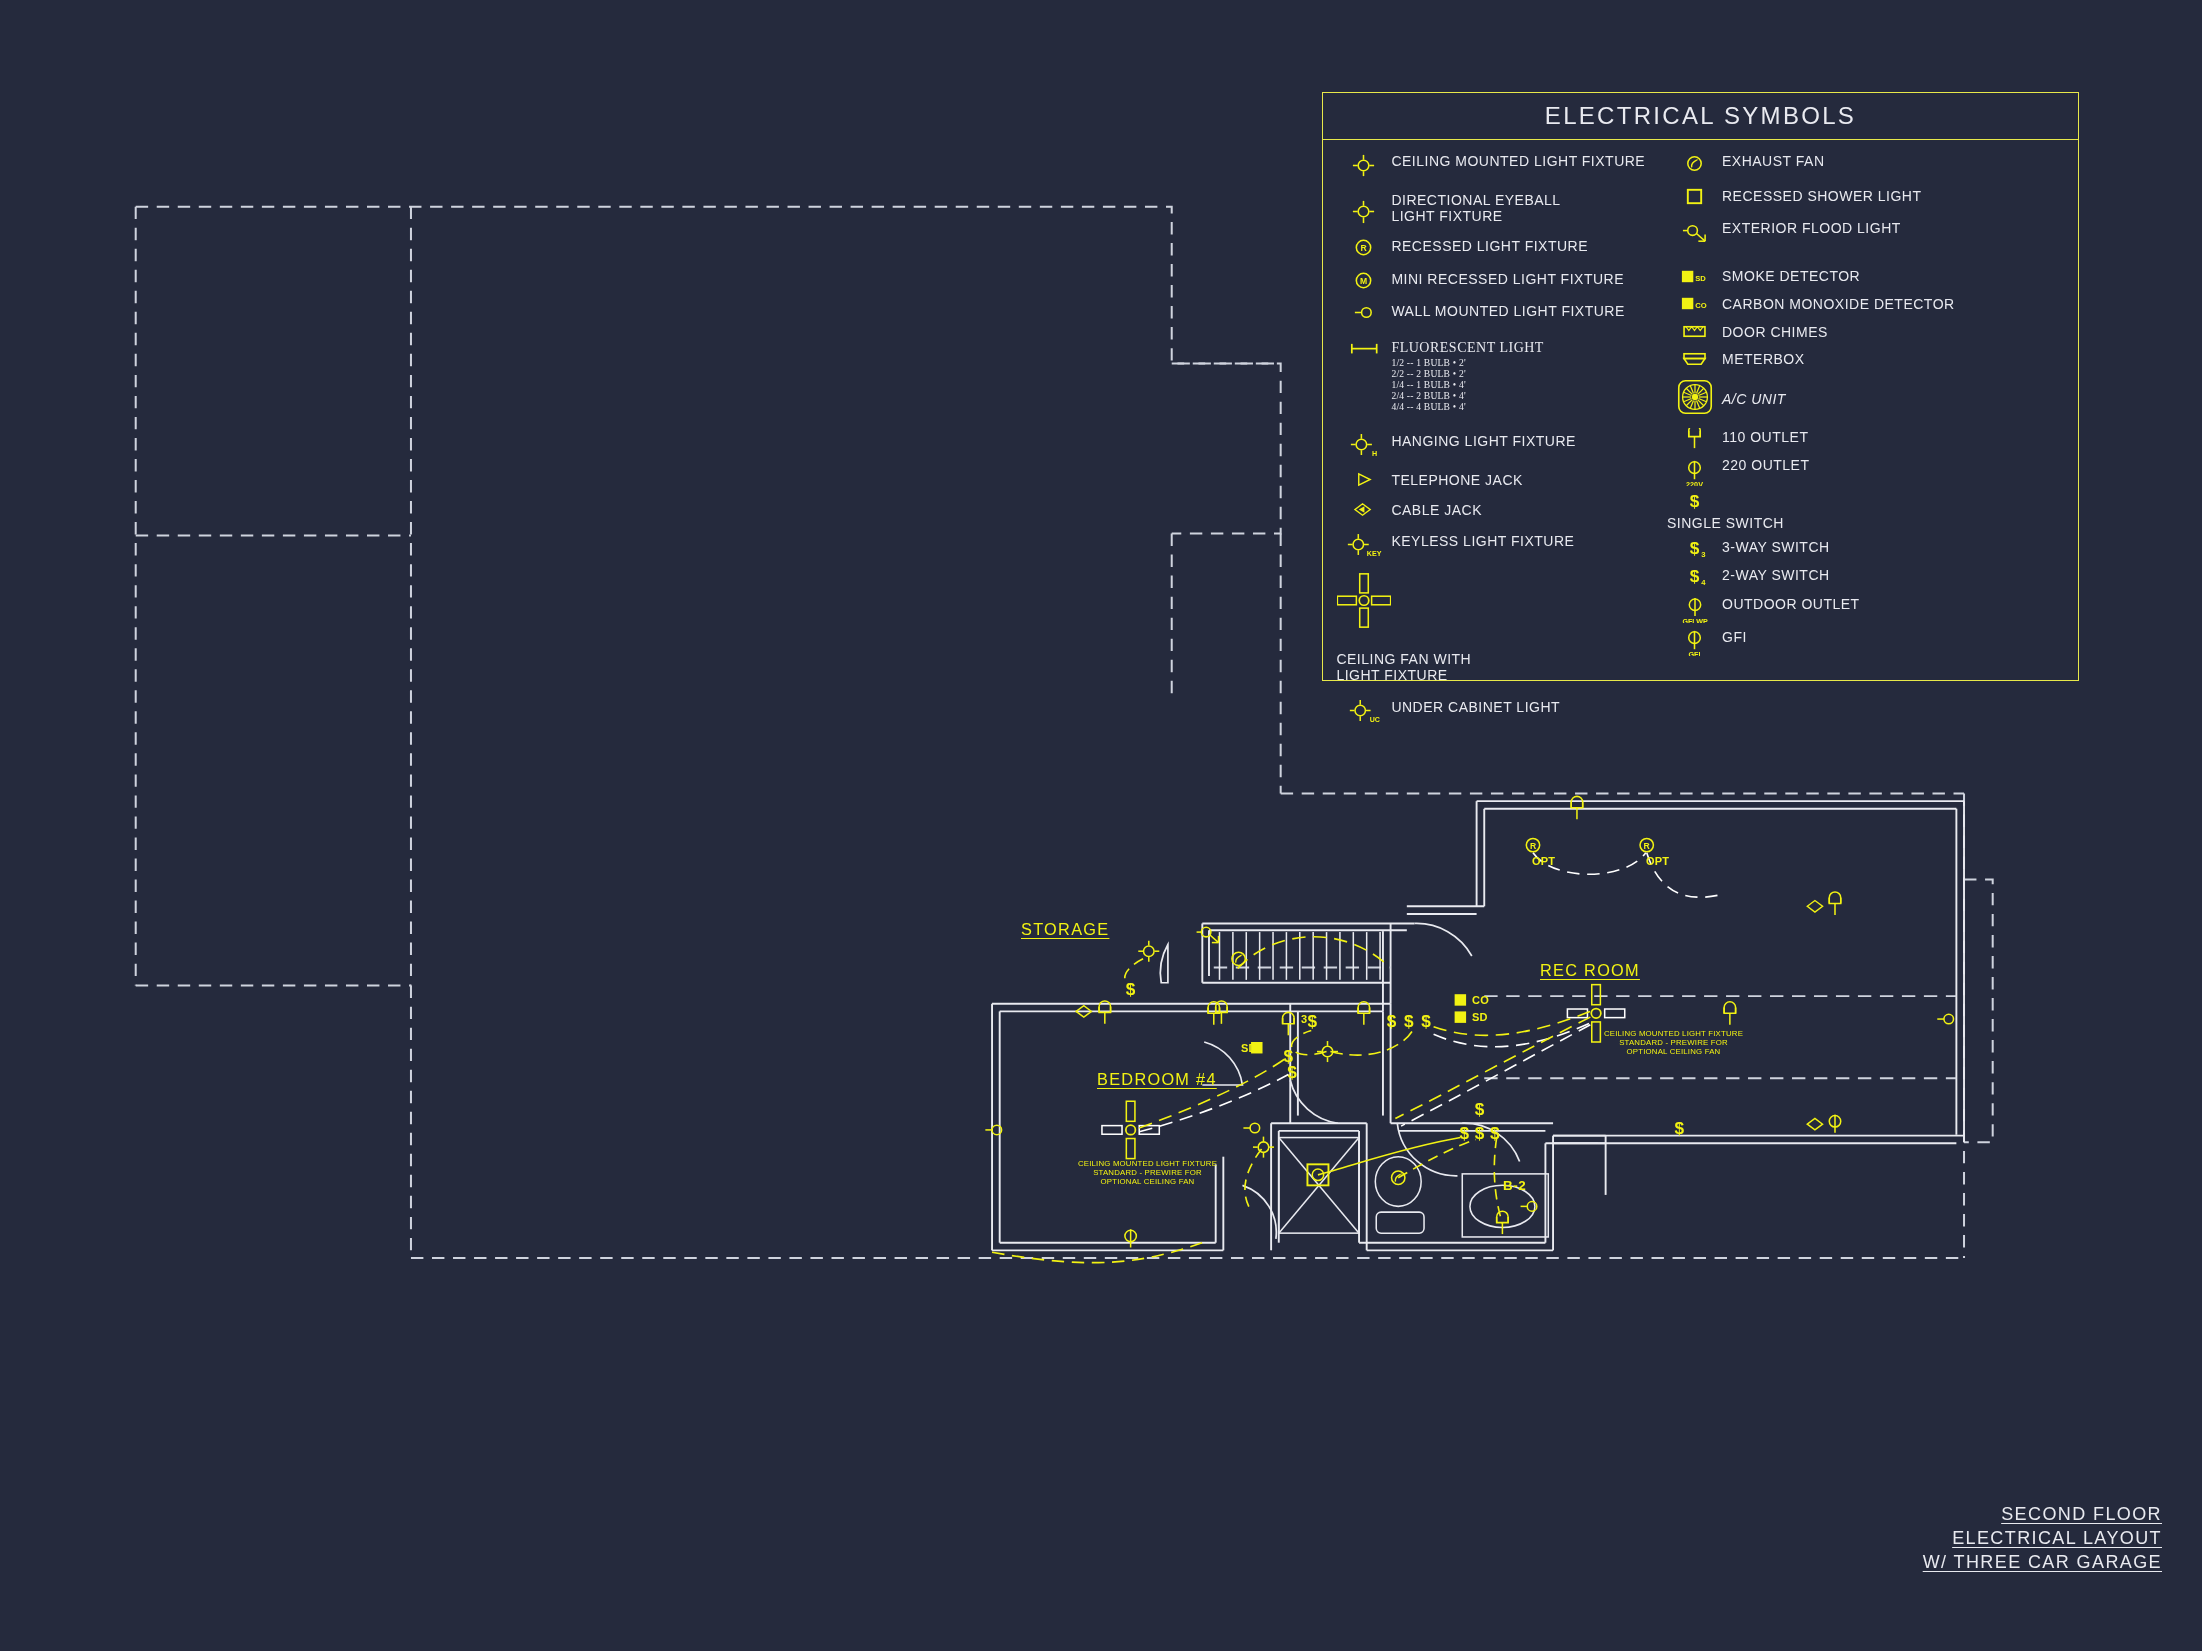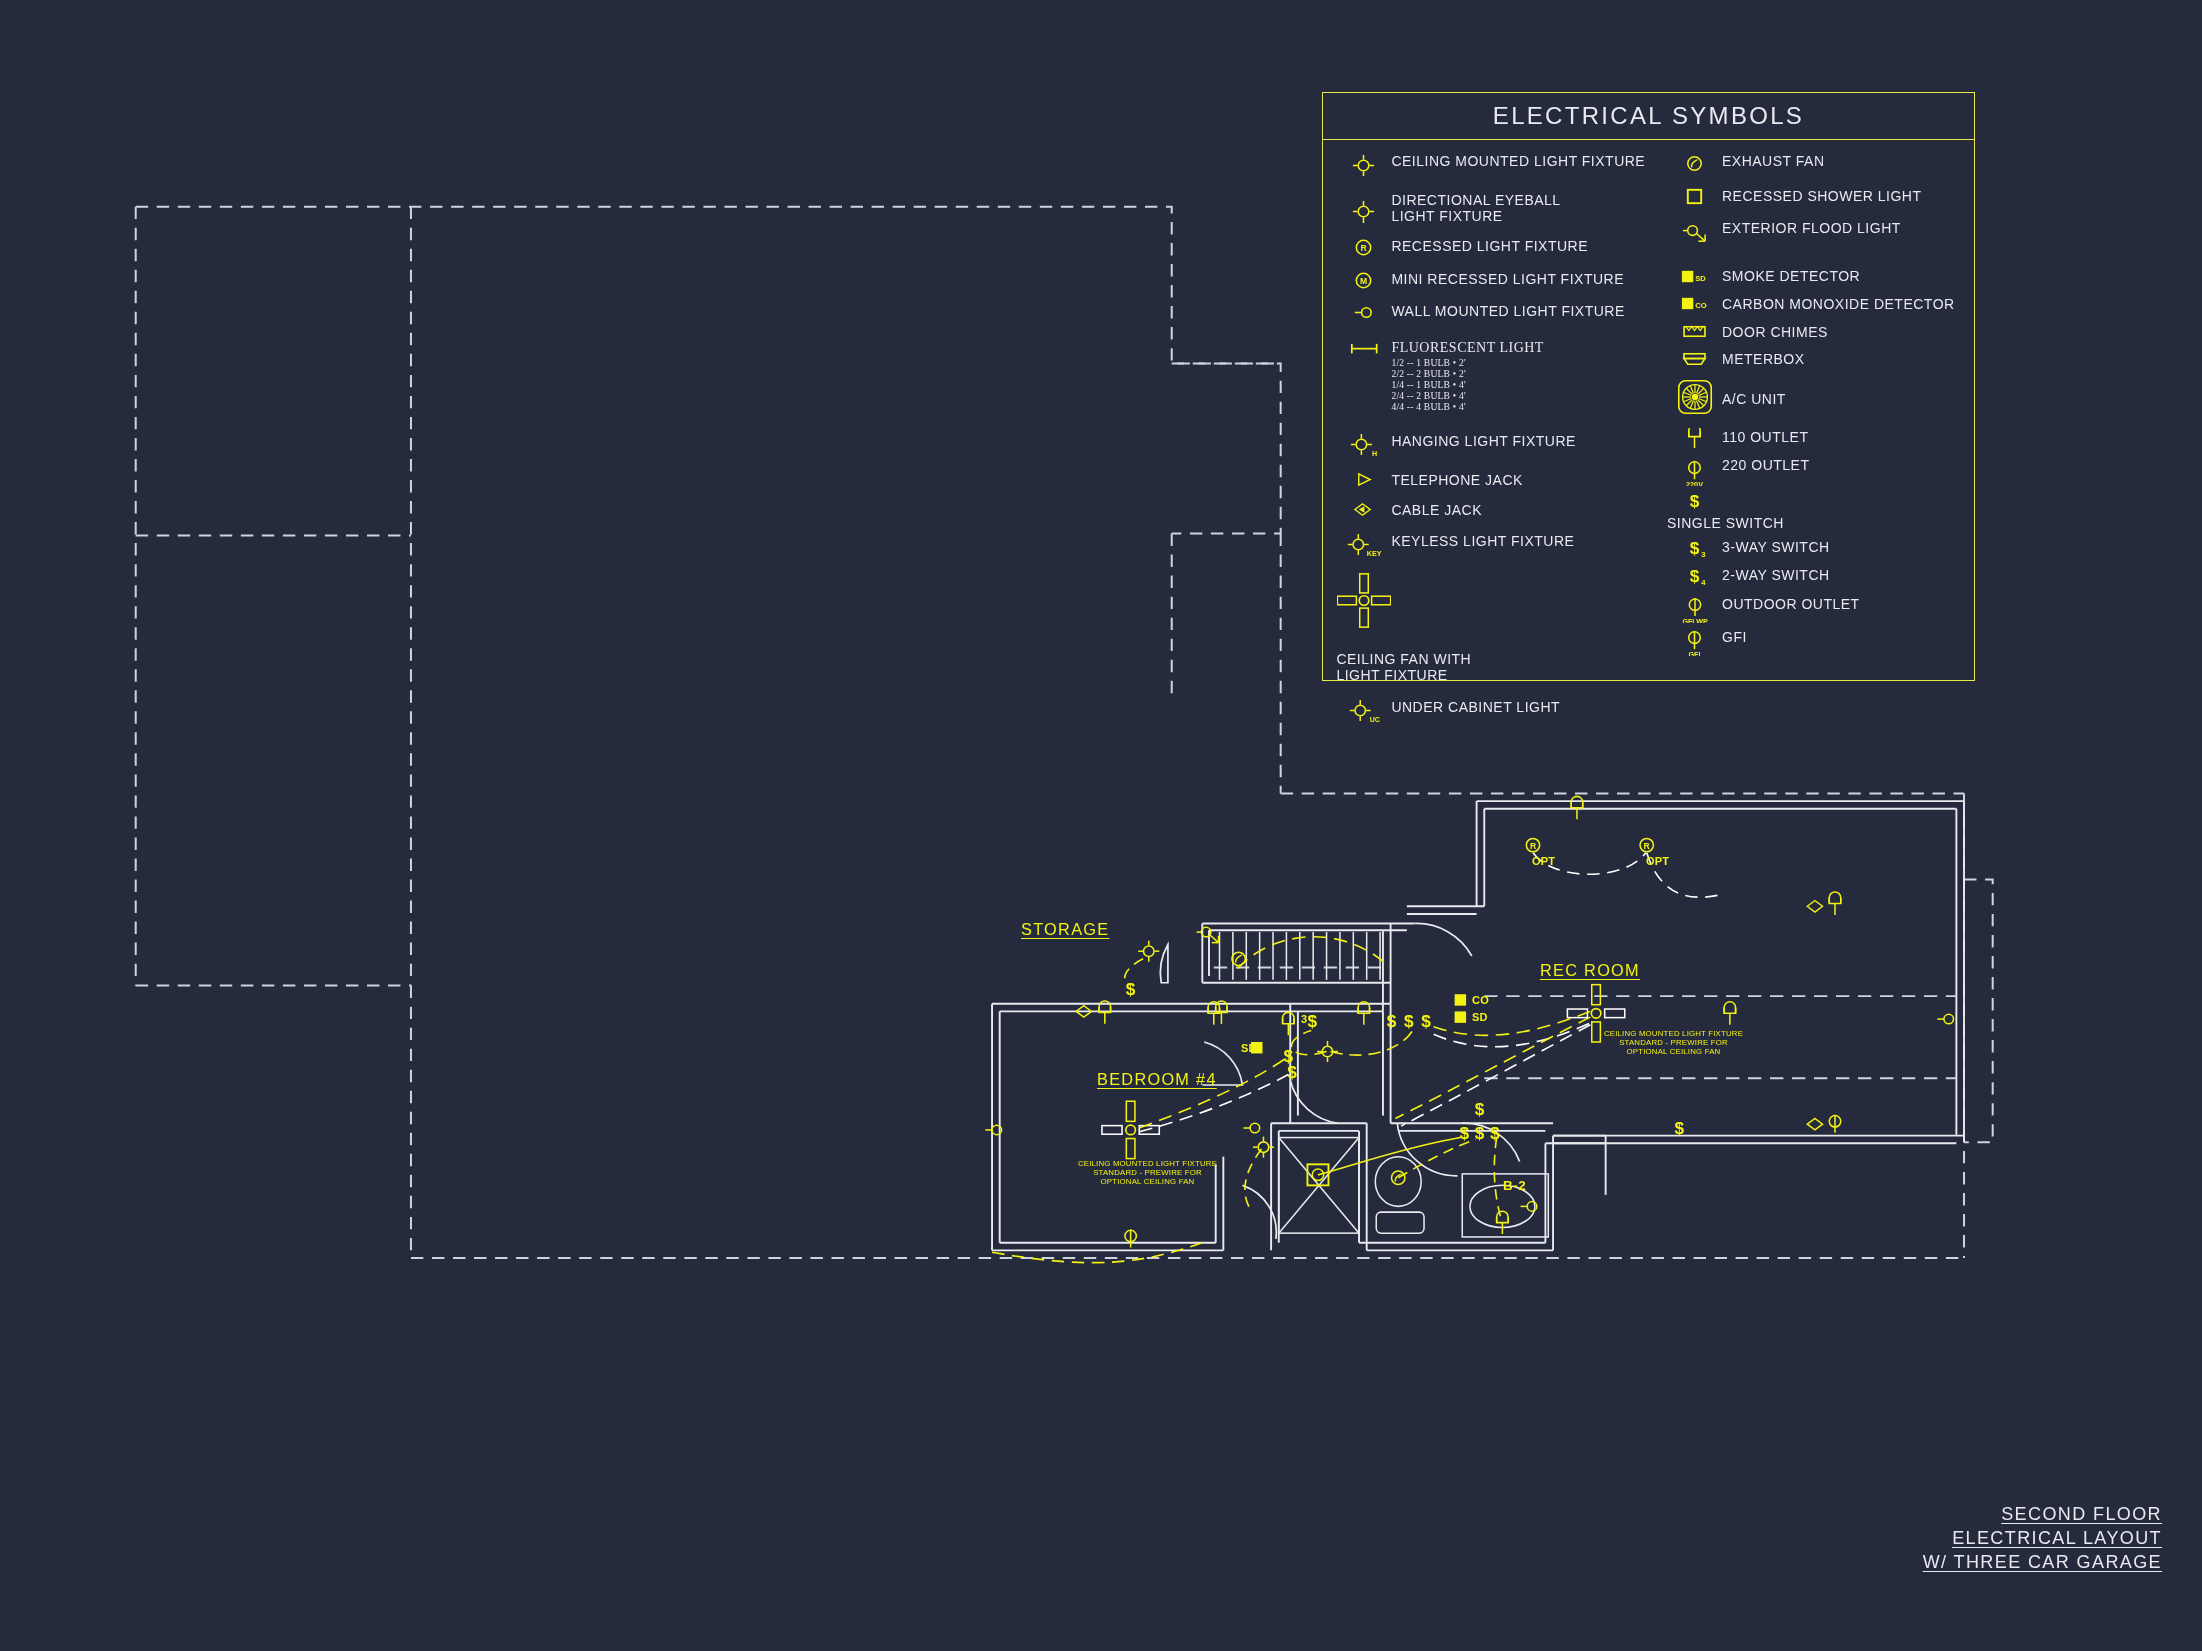--- a/index.html
+++ b/index.html
@@ -8,21 +8,21 @@
     width:2202px;height:1652px;position:relative;overflow:hidden;
     font-family:"Liberation Sans",sans-serif;
     background:#252a3d;
   }
   #sheet{position:absolute;inset:0;}
 
   svg.layer{position:absolute;left:0;top:0;width:2202px;height:1652px;overflow:visible;}
 
   
   #legend{
-    position:absolute;left:1322px;top:92px;width:653px;height:589px;
+    position:absolute;left:1322px;top:92px;width:757px;height:589px;
     border:1.9px solid #e8e84a;box-sizing:border-box;
   }
   #legend-title-bar{
     height:46px;border-bottom:1.9px solid #e8e84a;
     display:flex;align-items:center;justify-content:center;
   }
   #legend-title{
     color:#e9eaf0;font-size:24px;letter-spacing:2.3px;
     font-family:"Liberation Sans",sans-serif;font-weight:400;
   }
@@ -570,21 +570,21 @@
                   <line x1="5" y1="12" x2="1.6" y2="3.7"></line>
                 <line x1="12" y1="-5" x2="3.7" y2="-1.6"></line>
                   <line x1="-12" y1="5" x2="-3.7" y2="1.6"></line>
                 <line x1="5" y1="-12" x2="1.6" y2="-3.7"></line>
                   <line x1="-5" y1="12" x2="-1.6" y2="3.7"></line>
                 <line x1="12" y1="5" x2="3.7" y2="1.6"></line>
                   <line x1="-12" y1="-5" x2="-3.7" y2="-1.6"></line>
               </g>
             </svg>
           </div>
-          <div class="lg-txt" style="padding-top:15.3px;">A/C UNIT</div>
+          <div class="lg-txt" style="padding-top:15.3px;font-style:italic;">A/C UNIT</div>
         </div>
 
         <div class="lg-row" style="margin-top:9.6px;">
           <div class="lg-sym">
             <svg width="23" height="23" viewBox="-12 -12 24 24">
                 <use href="#gl-outlet"></use>
               </svg>
           </div>
           <div class="lg-txt">110 OUTLET</div>
         </div>

